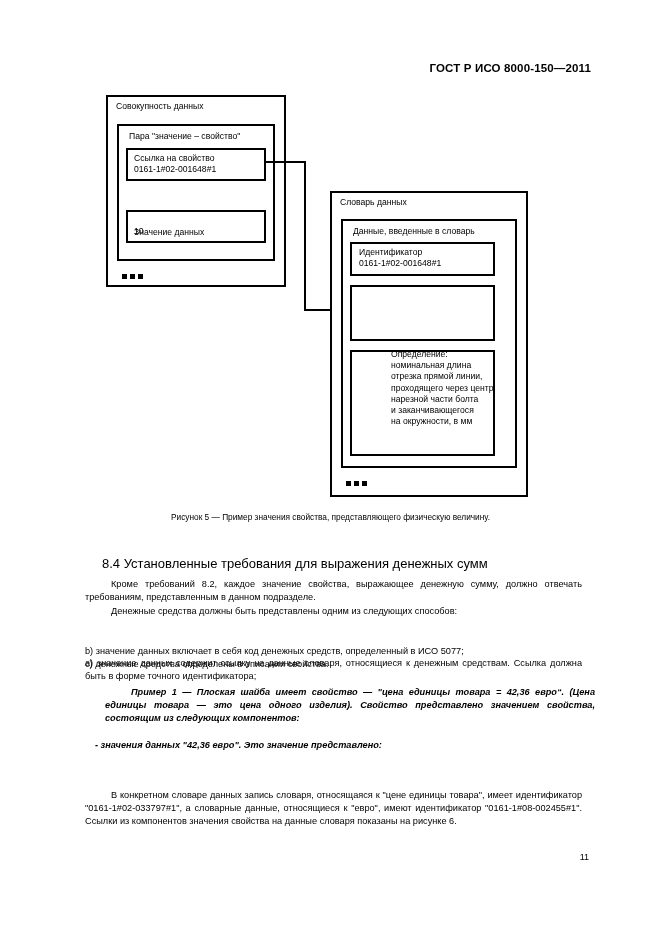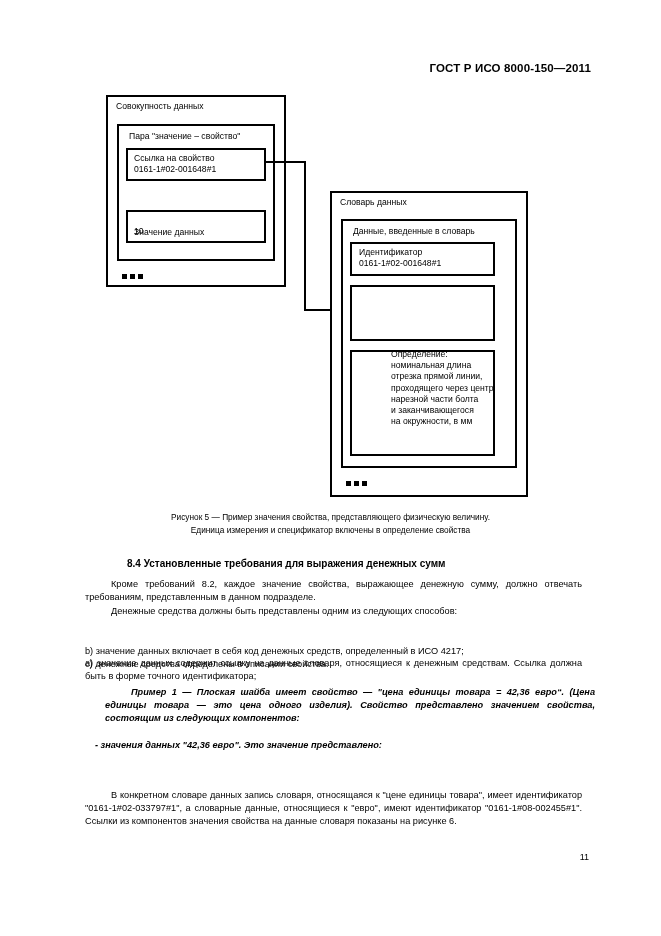--- a/index.html
+++ b/index.html
@@ -48,22 +48,22 @@
   }
 
   
   .caption{
     position:absolute;left:0;width:661px;text-align:center;
     font-size:8.3px;line-height:12.4px;
   }
 
   
   .sec-head{
-    position:absolute;left:127px;width:470px;
-    font-size:10px;font-weight:bold;line-height:13px;
+    position:absolute;left:102px;width:470px;
+    font-size:13px;font-weight:normal;line-height:13px;
   }
   .para{
     position:absolute;left:85px;width:497px;
     font-size:9.2px;line-height:13.2px;
     text-align:justify;
   }
   .para.noj{text-align:left;}
   .para.ind{text-indent:26px;}
   .ital{font-style:italic;font-weight:bold;}
   .pg{
@@ -128,30 +128,29 @@
 
     <div class="dots" style="left:346px;top:481px;">
       <i></i>
         <i></i>
         <i></i>
     </div>
 
   </div>
 
   <div class="caption" style="top:511px;">Рисунок  5 — Пример значения свойства, представляющего физическую величину.</div>
-  <div class="caption" style="top:524px;">Единица измерения и спецификатор включены в определение свойства</div>
 
   <div class="sec-head" style="top:557px;">8.4  Установленные требования для выражения денежных сумм</div>
 
   <div class="para ind" style="top:578px;">Кроме требований 8.2, каждое значение свойства, выражающее денежную сумму, должно отвечать требованиям, представленным в данном подразделе.</div>
 
   <div class="para ind noj" style="top:605px;">Денежные средства должны быть представлены одним из следующих способов:</div>
 
   <div class="para" style="top:650px;margin-top:7px;">a)  значение данных содержит ссылку на данные словаря, относящиеся к денежным средствам. Ссылка должна быть в форме точного идентификатора;</div>
-  <div class="para noj" style="top:645px;">b)  значение данных включает в себя код денежных средств, определенный в ИСО 4217;</div>
+  <div class="para noj" style="top:645px;">b)  значение данных включает в себя код денежных средств, определенный в ИСО 5077;</div>
   <div class="para noj" style="top:658px;">c)  денежные средства определены в описании свойства.</div>
 
   <div class="para ind ital" style="top:686px;width:490px;margin-left:20px;">Пример 1 — Плоская шайба имеет свойство — "цена единицы товара = 42,36 евро“. (Цена единицы товара — это цена одного изделия). Свойство представлено значением свойства, состоящим из следующих компонентов:</div>
 
   <div class="para noj ital" style="top:739px;left:95px;width:487px;">- значения данных "42,36 евро". Это значение представлено:</div>
 
   <div class="para ind" style="top:789px;">В конкретном словаре данных запись словаря, относящаяся к "цене единицы товара", имеет идентификатор "0161-1#02-033797#1", а словарные данные, относящиеся к "евро", имеют идентификатор "0161-1#08-002455#1". Ссылки из компонентов значения свойства на данные словаря показаны на рисунке 6.</div>
 
   <div class="pg">11</div>
 

